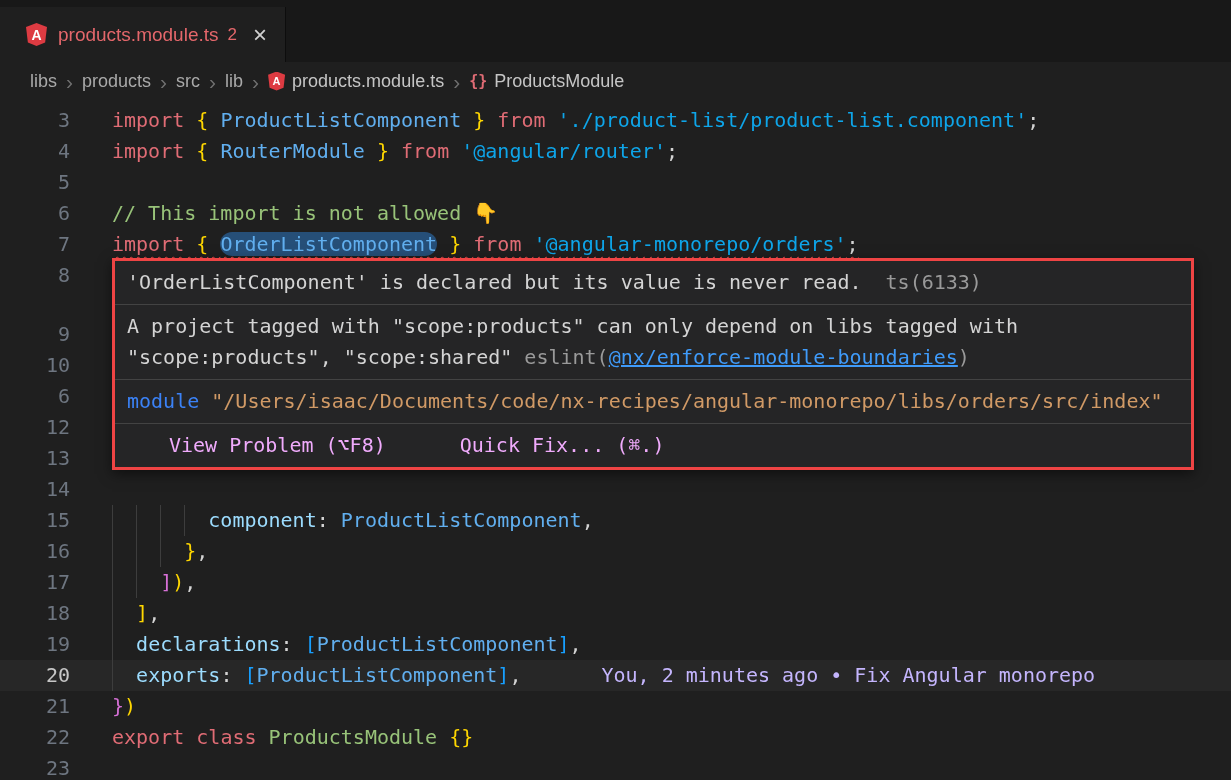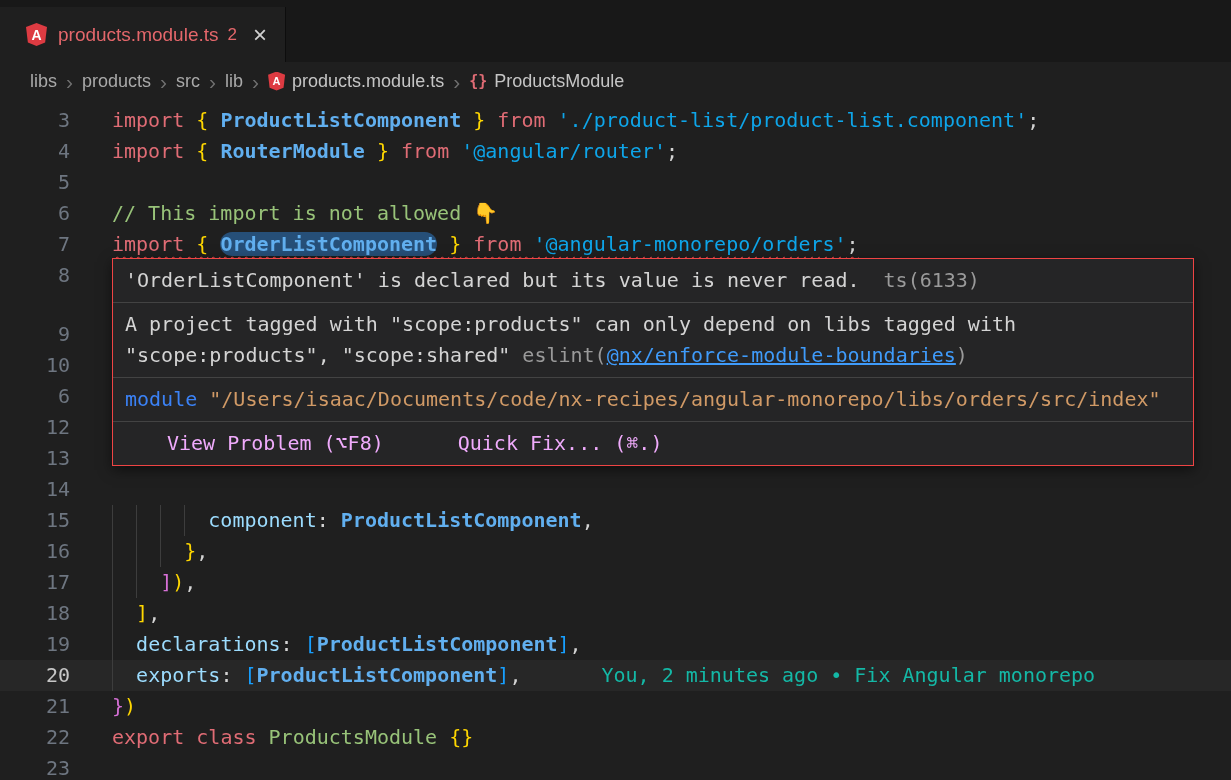--- a/index.html
+++ b/index.html
@@ -83,38 +83,38 @@
   }
   .guide {
     position:absolute; left:0; top:0; height:100%;
     background-image:repeating-linear-gradient(to right,
       #3d3d3d 0, #3d3d3d 1px, transparent 1px, transparent 24.08px);
   }
   .tok-kw   { color:#e06c75; }
   .tok-gold { color:#ffd700; }
   .tok-pink { color:#d670d6; }
   .tok-blue { color:#179fff; }
-  .tok-ent  { color:#61afef; font-weight:bold; }
+  .tok-ent  { color:#61afef; font-weight:normal; }
   .tok-prop { color:#9cdcfe; }
   .tok-str  { color:#0ea5e9; }
   .tok-cmt  { color:#98c379; }
   .tok-cls  { color:#98c379; }
   .tok-hl   { background:#264f78; border-radius:12px; }
   .err-line .code-text {
     text-decoration:underline wavy #f14c4c;
     text-decoration-thickness:1px;
     text-underline-offset:5px;
     text-decoration-skip-ink:none;
   }
-  .blame { color:#14b8a6; margin-left:80px; }
+  .blame { color:#c4b5fd; margin-left:80px; }
 
   
   .hover-popup {
     position:absolute; left:112px; top:158px; width:1082px;
-    background:#252526; border:1px solid #ef4444;
+    background:#252526; border:3px solid #ef4444;
     box-shadow:0 4px 12px rgba(0,0,0,0.5);
     z-index:5; font-size:20px; line-height:31px; color:#d4d4d4;
   }
   .hv-row { padding:6px 12px; border-bottom:1px solid #434343; overflow-wrap:normal; }
   .hv-src { color:#9a9a9a; }
   .hv-src-gap { margin-left:12px; }
   .hv-kw { color:#3b82f6; }
   .hv-path { color:#d19a66; }
   .hv-link { color:#3f9bfa; text-decoration:underline; cursor:pointer; }
   .hv-actions { padding:6px 12px; display:flex; gap:32px; }

